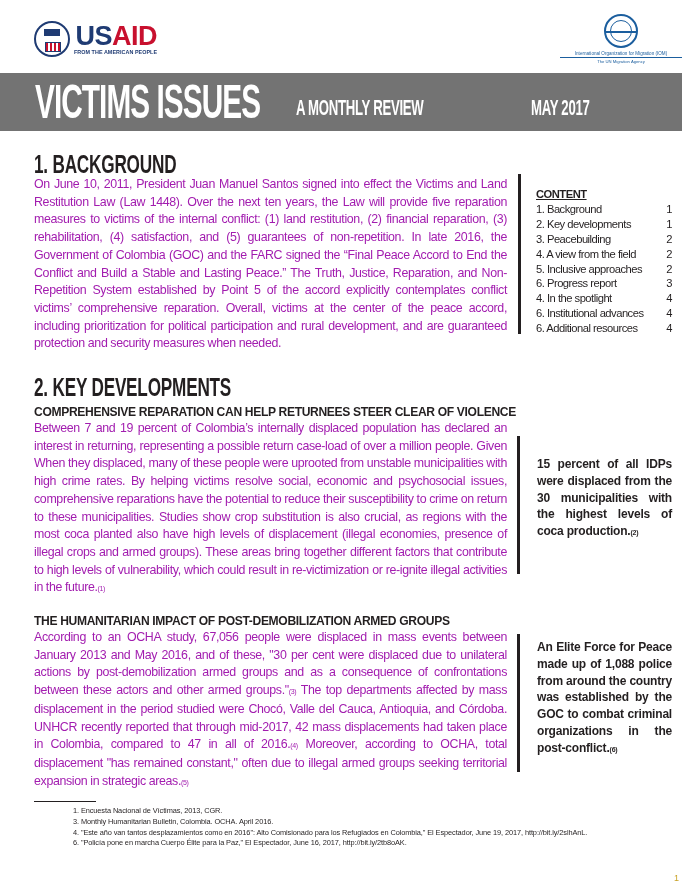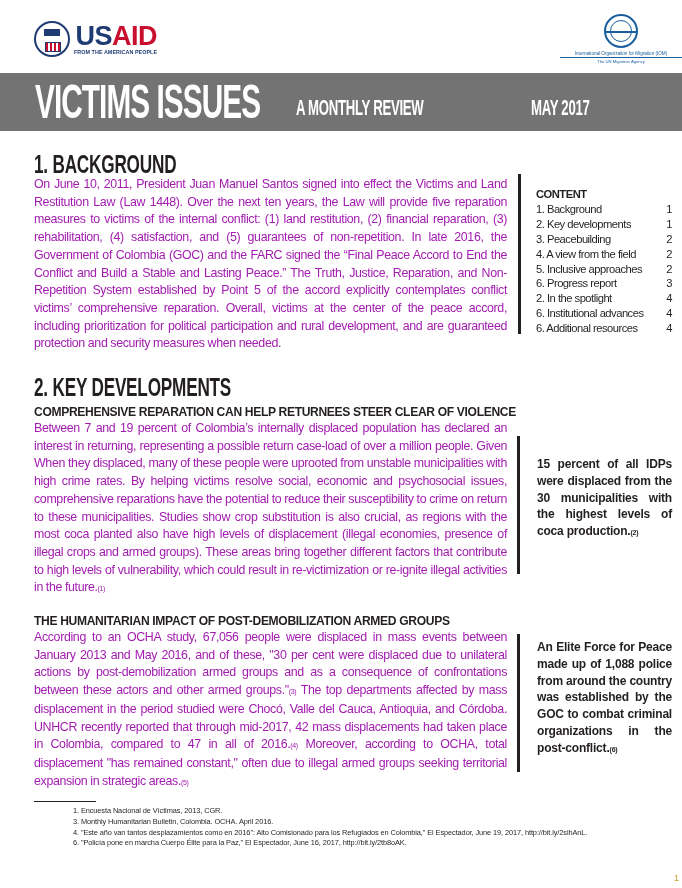--- a/index.html
+++ b/index.html
@@ -42,21 +42,21 @@
 
   .body-text { position: absolute; left: 34px; width: 473px; font-family: "Liberation Sans", sans-serif; font-size: 12.4px; line-height: 17.7px;
       text-align: justify; color: #a21caf; letter-spacing: -0.35px; word-spacing: -0.2px; }
   .sub-heading { position: absolute; left: 34px; font-weight: bold; font-size: 12.6px; color: #231f20; white-space: nowrap;
       letter-spacing: -0.35px; transform: scaleX(0.96); transform-origin: left top; }
   sup.fn, .fn { font-size: 7px; vertical-align: baseline; }
 
   
   .toc-bar { position: absolute; left: 518px; top: 174px; width: 3px; height: 160px; background: #231f20; }
   .toc { position: absolute; left: 536px; top: 187px; width: 136px; font-size: 11.2px; line-height: 14.9px; letter-spacing: -0.5px; }
-  .toc-title { font-weight: bold; }
+  .toc-title { font-weight: bold; text-decoration: underline; }
   .toc-row { display: flex; justify-content: space-between; }
 
   
   .callout-bar { position: absolute; left: 517px; width: 3px; background: #231f20; }
   .callout { position: absolute; left: 537px; width: 135px; font-weight: bold; font-size: 12px; line-height: 16.8px;
       text-align: justify; letter-spacing: -0.2px; color: #231f20; }
 
   
   .fn-rule { position: absolute; left: 34px; top: 801px; width: 62px; height: 1px; background: #231f20; }
   .footnotes { position: absolute; left: 34px; top: 806px; width: 640px; font-size: 7.4px; line-height: 10.8px; color: #231f20; letter-spacing: -0.1px; margin-left: 39px; }
@@ -112,21 +112,21 @@
       </div>
       <div class="toc-row">
         <span>5. Inclusive approaches</span>
         <span>2</span>
       </div>
       <div class="toc-row">
         <span>6. Progress report</span>
         <span>3</span>
       </div>
       <div class="toc-row">
-        <span>2. In the spotlight</span>
+        <span>4. In the spotlight</span>
         <span>4</span>
       </div>
       <div class="toc-row">
         <span>6. Institutional advances</span>
         <span>4</span>
       </div>
       <div class="toc-row">
         <span>6. Additional resources</span>
         <span>4</span>
       </div>

